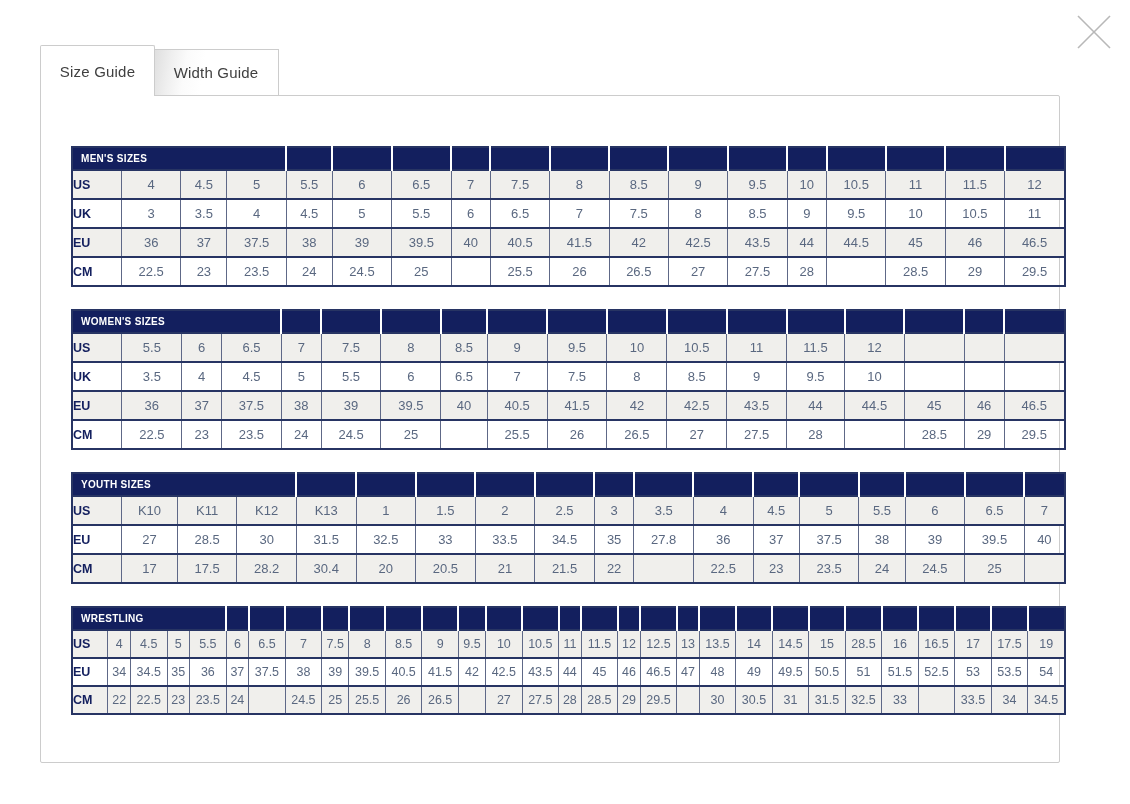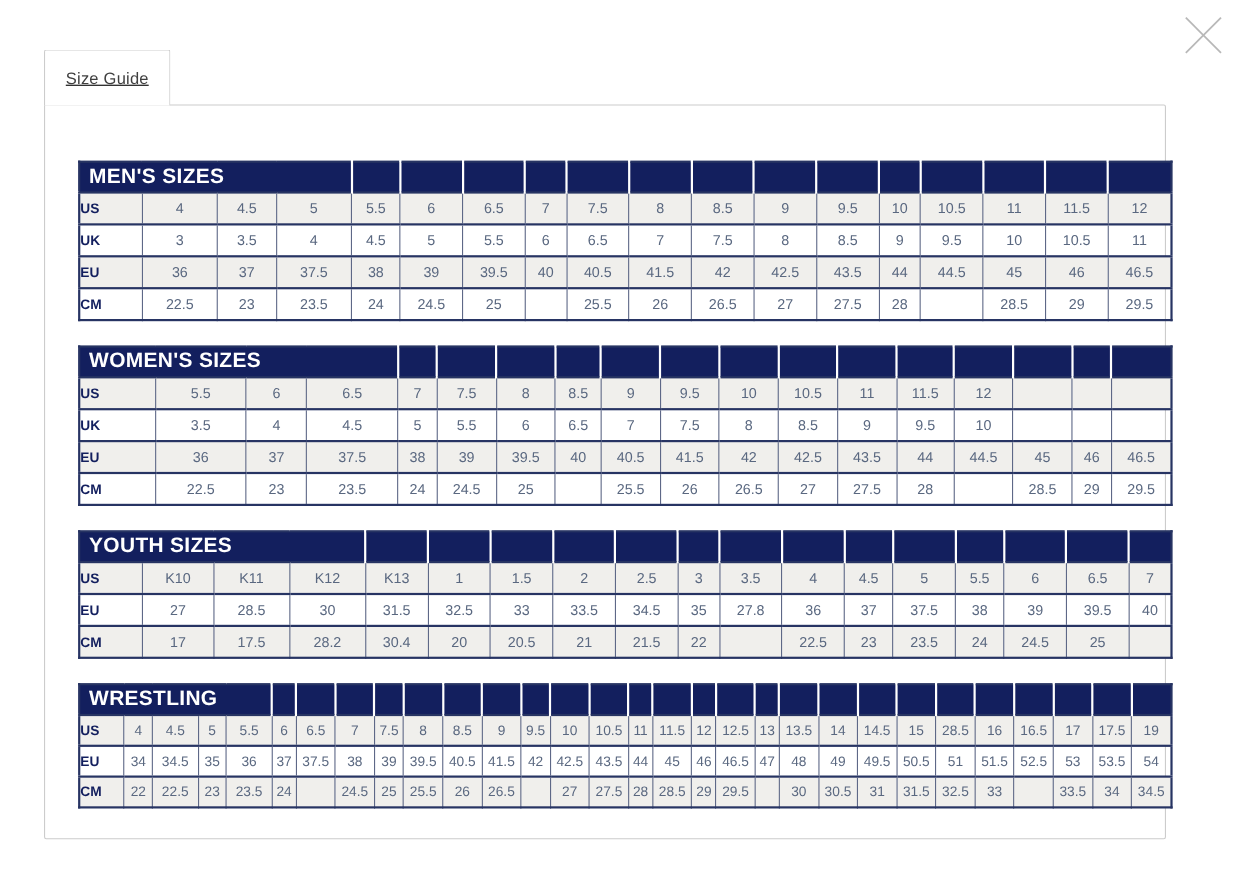--- a/index.html
+++ b/index.html
@@ -15,36 +15,36 @@
   *{box-sizing:border-box;}
   html,body{margin:0;padding:0;background:#fff;}
   body{font-family:"Liberation Sans", sans-serif;}
   .page{position:relative;width:1130px;height:804px;background:#fff;overflow:hidden;}
 
   
   .close-btn{position:absolute;top:12px;right:16px;width:40px;height:40px;background:none;border:none;padding:0;cursor:pointer;}
   .close-btn svg{display:block;}
 
   
-  .modal{position:absolute;left:40px;top:44px;width:1020px;height:719px;text-decoration:underline;}
+  .modal{position:absolute;left:40px;top:44px;width:1020px;height:719px;}
   .tabs{position:relative;display:flex;height:51px;align-items:flex-end;}
   .tab{display:flex;align-items:center;justify-content:center;font-size:15px;
        color:var(--tab_text);font-weight:500;letter-spacing:.2px;cursor:pointer;}
   .tab-active{width:115px;height:51px;background:#fff;border:1px solid var(--modal_border);
        border-bottom:none;border-radius:2px 2px 0 0;position:relative;z-index:3;margin-bottom:-1px;}
   .tab-inactive{width:125px;height:46px;margin-left:-1px;position:relative;z-index:1;
        border-top:1px solid var(--modal_border);border-right:1px solid var(--modal_border);
        background:linear-gradient(100deg,#dedede 0%,#efefef 14%,#fbfbfb 26%,#ffffff 40%);}
   .content-box{position:absolute;left:0;top:51px;right:0;bottom:0;background:#fff;
        border:1px solid var(--modal_border);border-radius:0 2px 2px 2px;padding:50px 28px 0 30px;z-index:2;}
 
   
   table{width:995px;border-collapse:collapse;margin:0 0 22px 0;border:2px solid var(--border_dark);}
   thead th{background:var(--navy);height:23px;padding:2px 8px;border-bottom:1px solid var(--border_dark);}
-  thead th.tbl-title{color:#fff;font-size:19px;font-weight:bold;text-align:left;letter-spacing:.3px;white-space:nowrap;}
+  thead th.tbl-title{color:#fff;font-size:10px;font-weight:bold;text-align:left;letter-spacing:.3px;white-space:nowrap;}
   thead th.tbl-fill{border-left:2px solid #ffffff;padding:2px;}
   tbody th.row-label{color:var(--navy);font-size:12.5px;font-weight:bold;text-align:left;
        padding:6px 6px 6px 0;border:1px solid var(--border_light);border-top:2px solid var(--border_dark);
        background:transparent;white-space:nowrap;}
   tbody td{color:var(--value_text);font-size:13px;text-align:center;padding:6px 3px;
        border:1px solid var(--border_light);border-top:2px solid var(--border_dark);white-space:nowrap;}
   tbody tr.shade{background:var(--row_alt);}
   table.dense tbody td{padding:6px 1px;font-size:12.5px;}
 </style>
 </head>
@@ -57,20 +57,21 @@
       <svg width="40" height="40" viewBox="0 0 40 40">
         <line x1="4" y1="4" x2="36" y2="36" stroke="#b8b8b8" stroke-width="1.6"></line>
         <line x1="36" y1="4" x2="4" y2="36" stroke="#b8b8b8" stroke-width="1.6"></line>
       </svg>
     </span>
   </button>
 
   <div class="modal">
     <div class="tabs">
       <div class="tab tab-active">Size Guide</div>
+      <div class="tab tab-inactive">Width Guide</div>
     </div>
     <div class="content-box" id="tables">
         <table>
           <thead>
             <tr>
               <th class="tbl-title" colspan="4">MEN'S SIZES</th>
               <th class="tbl-fill"></th>
               <th class="tbl-fill"></th>
               <th class="tbl-fill"></th>
               <th class="tbl-fill"></th>

